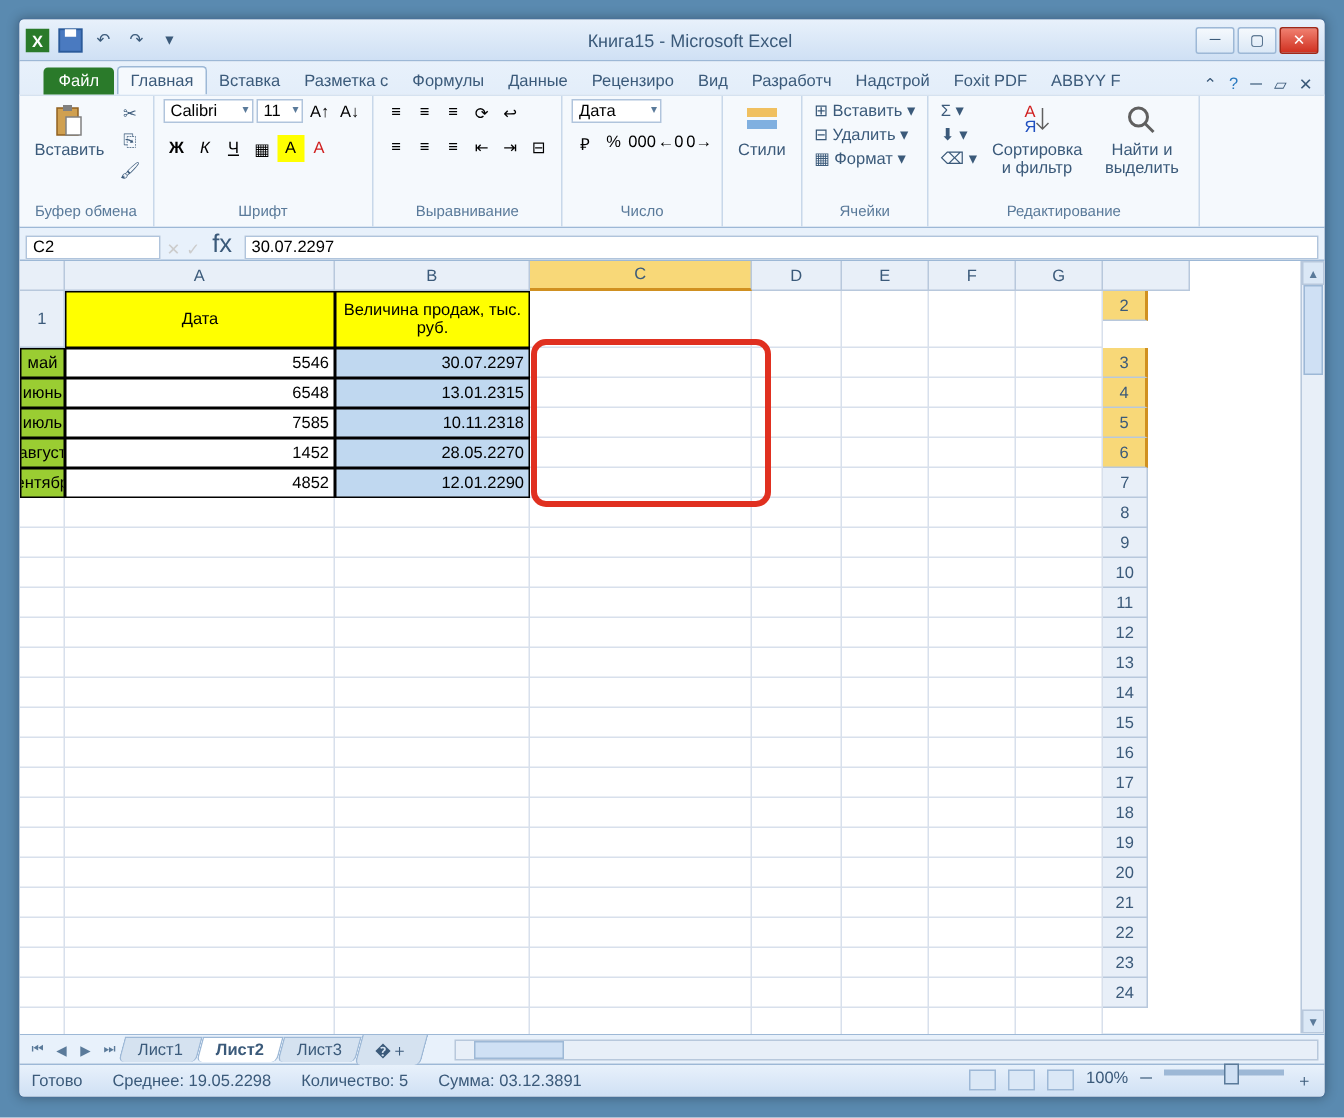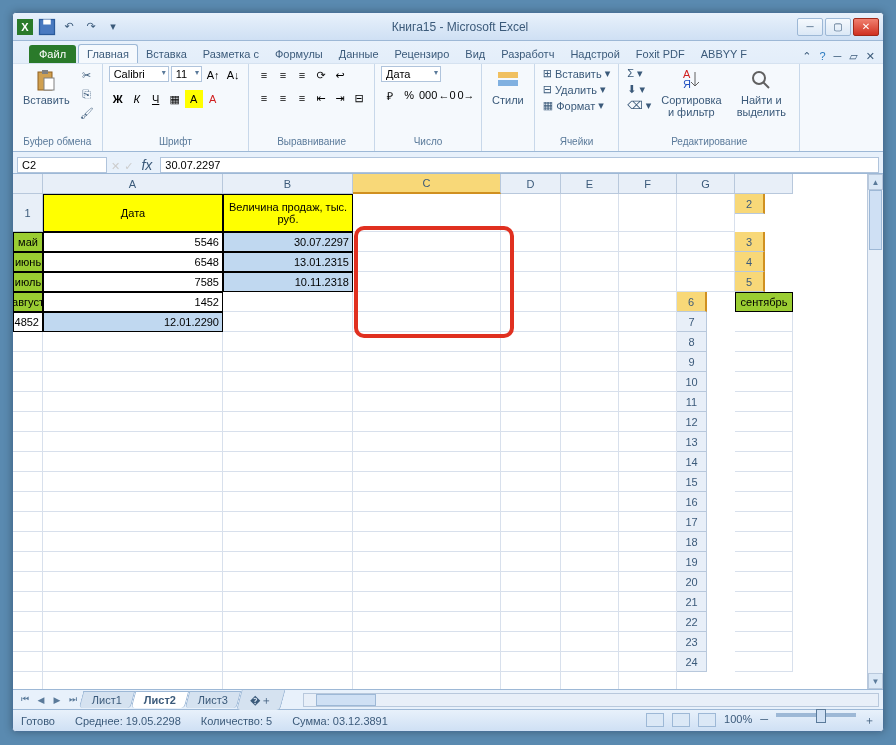--- a/index.html
+++ b/index.html
@@ -30,21 +30,21 @@
 .fontrow{display:flex;gap:2px;align-items:flex-start;margin-bottom:2px}
 .dd{border:1px solid #b0c4dc;background:#fff;padding:1px 14px 1px 4px;font-size:11px;position:relative;min-width:60px}
 .dd::after{content:"▾";position:absolute;right:2px;font-size:8px;color:#5a7a9a}
 .fmtbtns{display:flex;gap:1px}
 .fmtbtn{width:18px;height:18px;border:1px solid transparent;display:flex;align-items:center;justify-content:center;font-size:11px}
 .alignrow{display:flex;gap:1px;margin-bottom:1px}
 .cellbtns{display:flex;flex-direction:column;gap:1px;font-size:10px;color:#3b5a7a}
 .cellbtn{display:flex;align-items:center;gap:3px;padding:1px 2px}
 .formulabar{background:#e8f1fb;border-bottom:1px solid #9db8d6;height:22px;display:flex;align-items:flex-end;padding:0 4px;gap:4px}
 .namebox{border:1px solid #b0c4dc;background:#fff;width:90px;padding:1px 4px;font-size:11px}
-.fx{color:#3b5a7a;font-style:italic;font-size:14px;padding:0 4px}
+.fx{color:#3b5a7a;font-size:17px;padding:0 4px}
 .fxinput{flex:1;border:1px solid #b0c4dc;background:#fff;padding:1px 4px;font-size:11px}
 .gridarea{flex:1;display:flex;overflow:hidden;background:#fff;position:relative}
 .rowcol-corner{width:30px;height:20px;background:#e8efF8;border-right:1px solid #b8c8dc;border-bottom:1px solid #b8c8dc}
 .gridwrap{flex:1;overflow:auto}
 .colhead{height:20px;background:#e8eff8;border-right:1px solid #b8c8dc;border-bottom:1px solid #b8c8dc;display:flex;align-items:center;justify-content:center;color:#3b5a7a;font-size:11px}
 .colhead.sel{background:#f8d878;border-bottom:2px solid #d09020}
 .rowhead{width:30px;height:20px;background:#e8eff8;border-right:1px solid #b8c8dc;border-bottom:1px solid #b8c8dc;display:flex;align-items:center;justify-content:center;color:#3b5a7a;font-size:11px}
 .rowhead.sel{background:#f8d878;border-right:2px solid #d09020}
 .grid{display:grid;grid-template-columns:30px 180px 130px 148px 60px 58px 58px 58px 58px}
 .cell{height:20px;border-right:1px solid #d8e0ec;border-bottom:1px solid #d8e0ec;padding:0 3px;display:flex;align-items:center;font-size:11px;background:#fff;overflow:hidden}
@@ -302,20 +302,21 @@
           <div class="cell num">7585</div>
           <div class="cell num sel">10.11.2318</div>
           <div class="cell"></div>
           <div class="cell"></div>
           <div class="cell"></div>
           <div class="cell"></div>
           <div class="cell"></div>
           <div class="rowhead sel">5</div>
           <div class="cell month">август</div>
           <div class="cell num">1452</div>
+          <div class="cell num sel">28.05.2270</div>
           <div class="cell"></div>
           <div class="cell"></div>
           <div class="cell"></div>
           <div class="cell"></div>
           <div class="cell"></div>
           <div class="rowhead sel">6</div>
           <div class="cell month">сентябрь</div>
           <div class="cell num">4852</div>
           <div class="cell num sel">12.01.2290</div>
           <div class="cell"></div>

